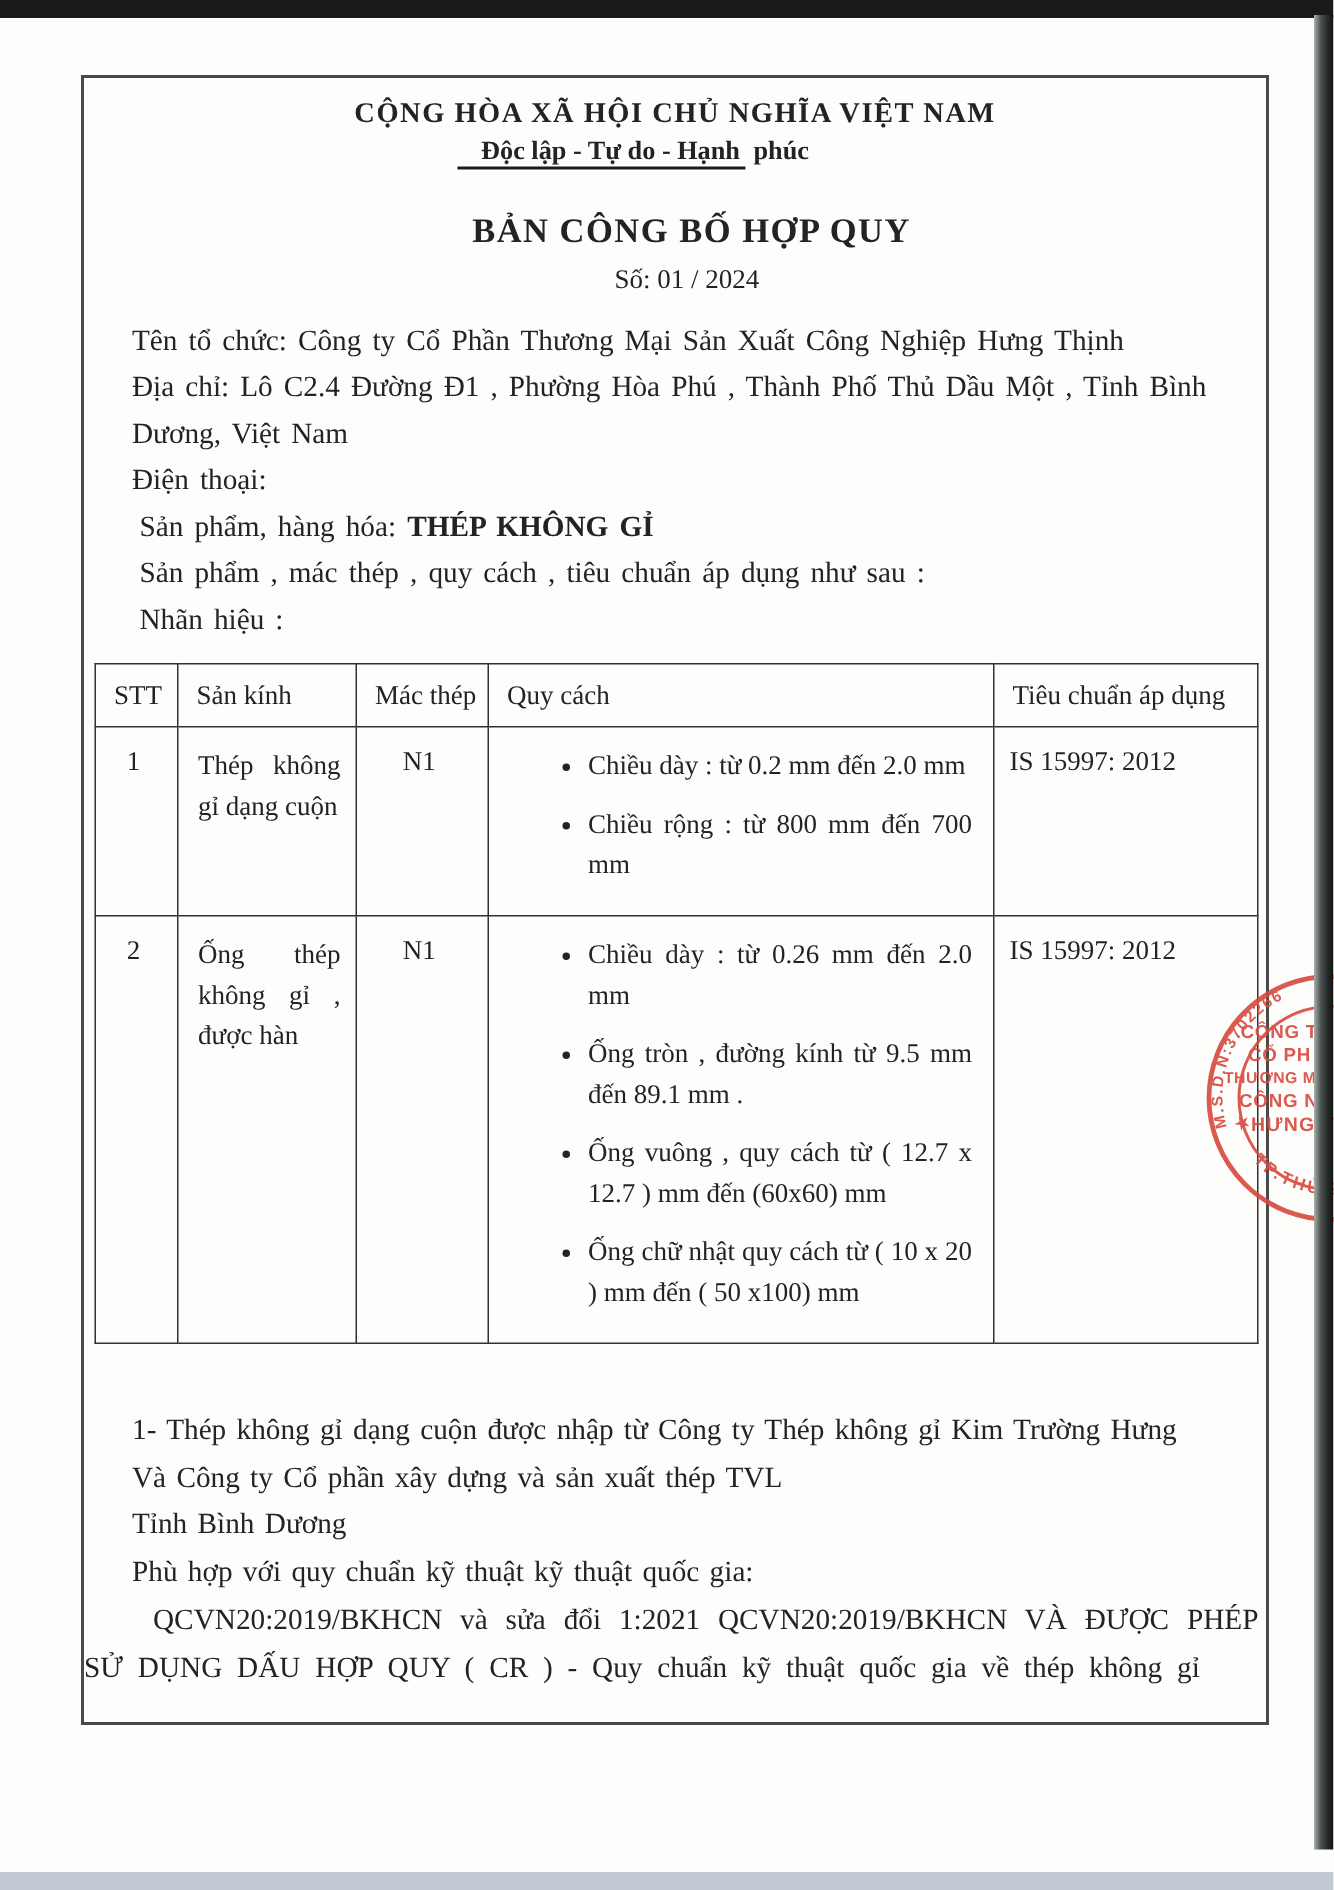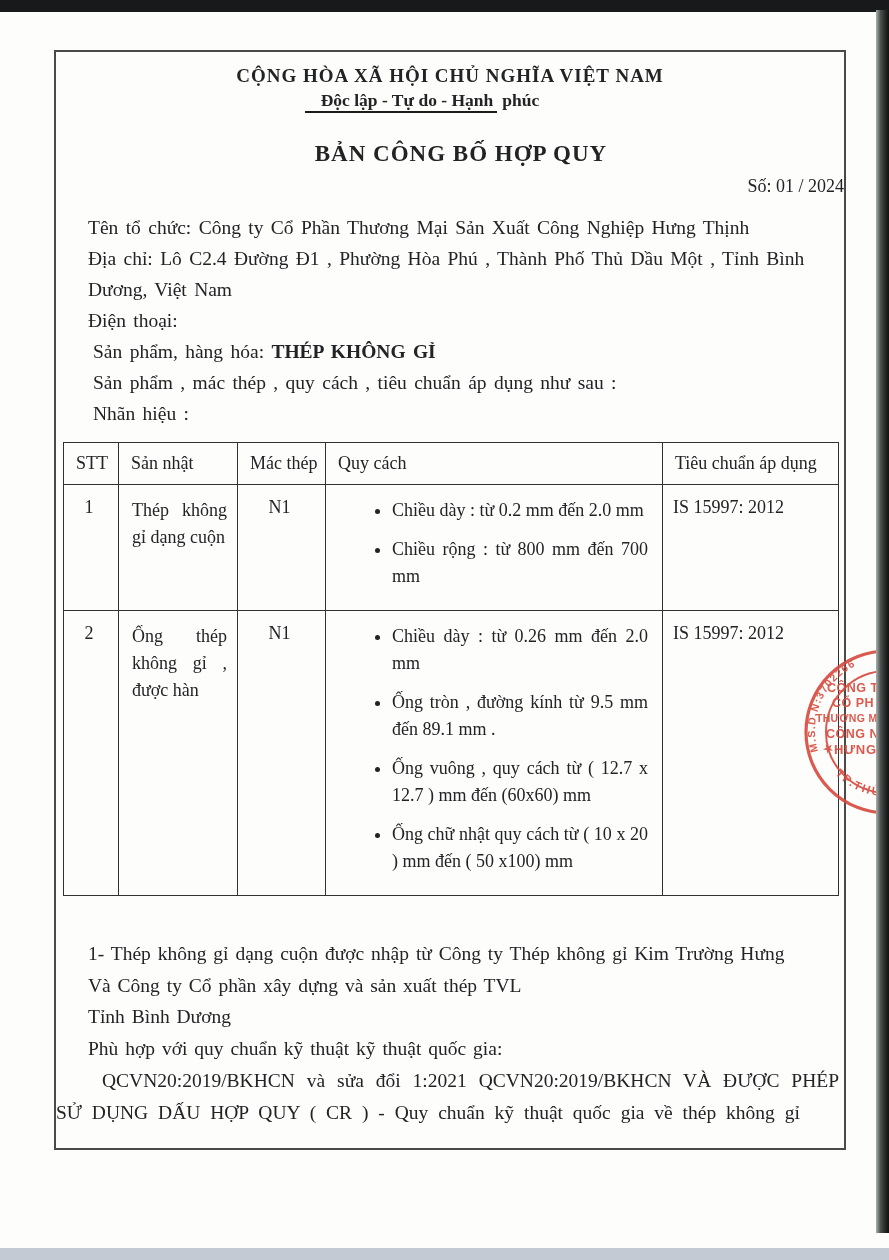--- a/index.html
+++ b/index.html
@@ -25,21 +25,21 @@
     border:2px solid #4a4a4a;
     background:transparent;
     z-index:1;
   }
 
   .national-title { margin-top:13px; text-align:center; font-size:19px; font-weight:bold; letter-spacing:1px; }
   .motto { margin-top:3px; text-align:center; font-size:17.5px; font-weight:bold; transform:translateX(-28px); }
   .motto .ul { border-bottom:2px solid #1c1c1c; padding:0 4px 1px 16px; }
   .motto .tail { padding-left:5px; }
   .doc-title { margin-top:30px; padding-left:22px; text-align:center; font-size:23px; font-weight:bold; letter-spacing:1px; }
-  .doc-number { margin-top:9px; padding-left:16px; text-align:right; font-size:18px; }
+  .doc-number { margin-top:9px; padding-left:16px; text-align:center; font-size:18px; }
 
   .info { margin:15px 36px 0 32px; font-size:19.5px; line-height:31px; word-spacing:2.5px; }
   .info p { text-align:left; }
   .indent2 { margin-left:5px; }
   .bold { font-weight:bold; }
 
   table.spec {
     margin:13px 0 0 7px;
     width:775px;
     border-collapse:collapse;
@@ -100,21 +100,21 @@
     <colgroup>
         <col class="c-stt">
         <col class="c-sp">
         <col class="c-mt">
         <col class="c-qc">
         <col class="c-tc">
       </colgroup>
     <tbody>
         <tr>
       <th class="center">STT</th>
-      <th>Sản nhật</th>
+      <th>Sản kính</th>
       <th>Mác thép</th>
       <th>Quy cách</th>
       <th>Tiêu chuẩn áp dụng</th>
     </tr>
     <tr class="r1">
       <td class="center stt">1</td>
       <td class="sp">Thép không gỉ dạng cuộn</td>
       <td class="center mt">N1</td>
       <td class="qc">
         <ul>

